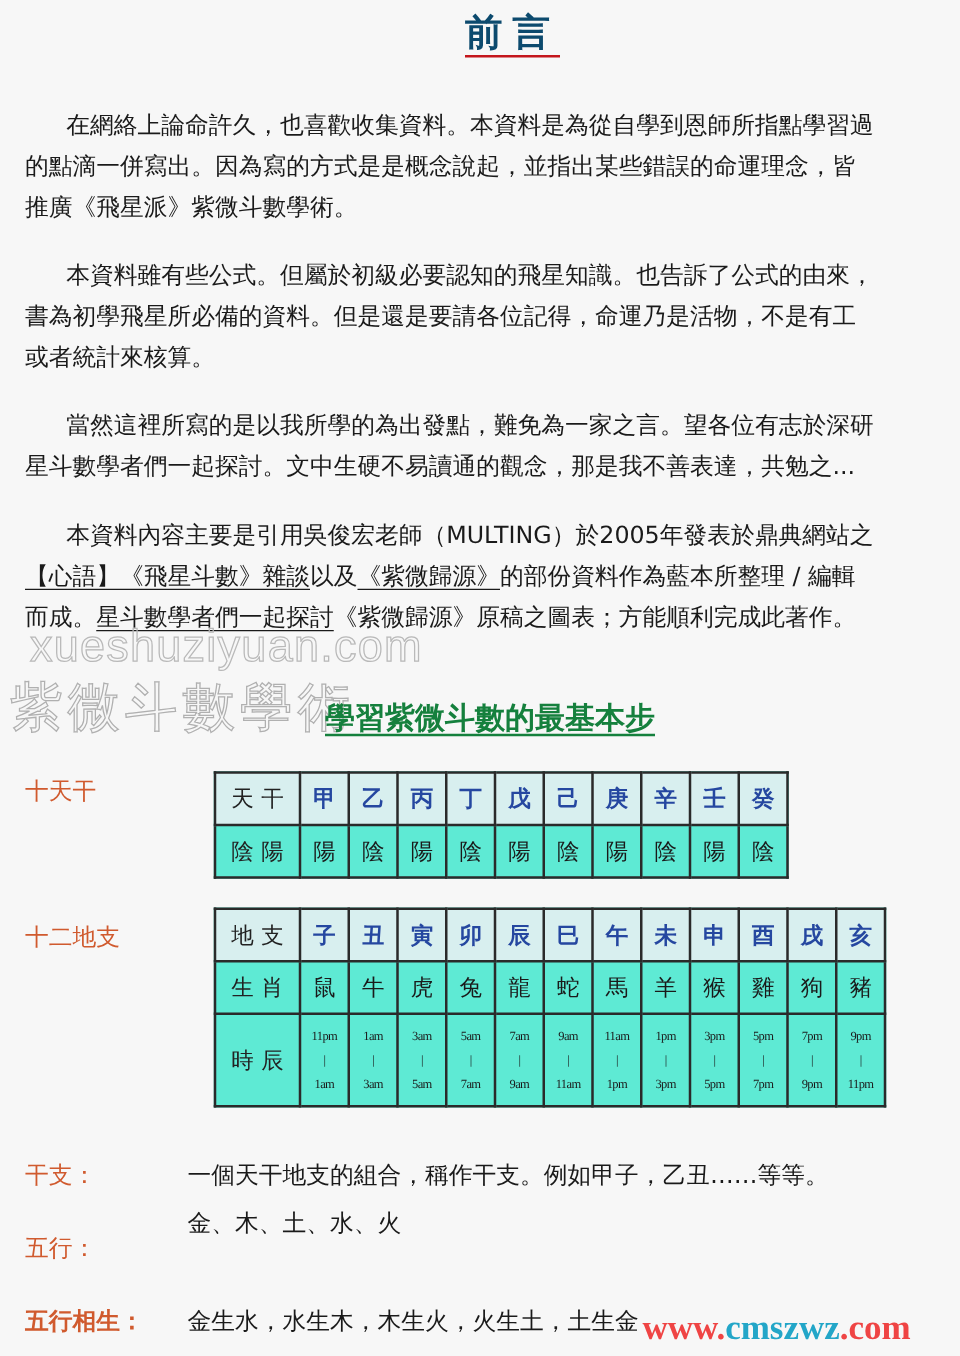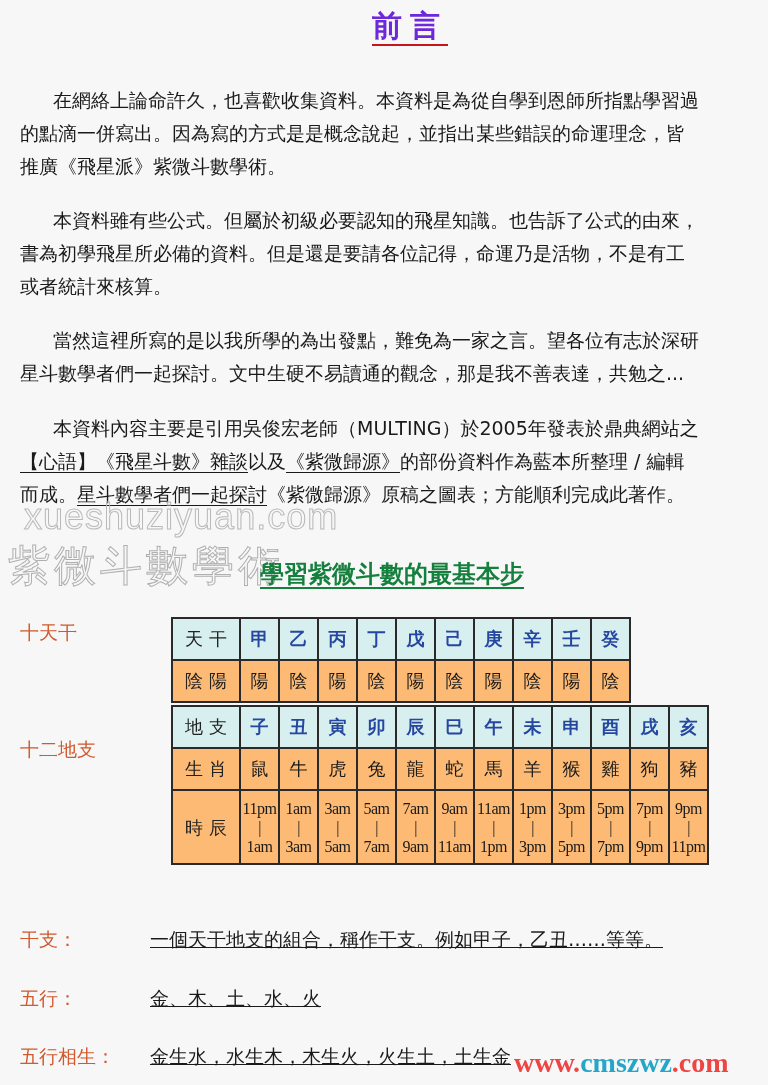--- a/index.html
+++ b/index.html
@@ -5,21 +5,21 @@
   html, body { margin:0; padding:0; }
   body {
     width:768px; height:1085px; overflow:hidden; position:relative;
     background:#f7f7f7;
     font-family:"DejaVu Sans", "Liberation Sans", sans-serif;
     color:#1a1a1a;
   }
   .title {
     position:absolute; left:372px; top:6px;
     font-family:"DejaVu Serif", serif; font-weight:bold;
-    font-size:30px; color:#6d28d9; letter-spacing:8px;
+    font-size:30px; color:#0c4a6e; letter-spacing:8px;
   }
   .title-underline {
     position:absolute; left:372px; top:44px; width:76px; height:2px; background:#c4161c;
   }
   .para {
     position:absolute; left:20px; width:800px;
     font-size:19px; line-height:33px; white-space:nowrap; margin:0;
   }
   .para .line { display:block; }
   .indent { padding-left:33px; }
@@ -38,36 +38,36 @@
     position:absolute; left:260px; top:558px;
     font-size:24px; font-weight:bold; color:#15803d;
     text-decoration:underline; text-underline-offset:5px; text-decoration-thickness:2px;
   }
   .label {
     position:absolute; left:20px; font-size:19px; color:#d05a2e; white-space:nowrap;
   }
   table.grid {
     position:absolute; left:171px; border-collapse:collapse;
     font-family:"DejaVu Serif", serif; font-size:18px;
-    background:#fdba74;
+    background:#5eead4;
   }
   table.grid td {
     border:2px solid #2a2a2a; text-align:center; vertical-align:middle; padding:0;
   }
   table.grid tr.head td { background:#d8efef; color:#2547a0; font-weight:bold; }
   table.grid tr.head td.rowlabel { color:#222; font-weight:normal; }
   table.grid td.rowlabel { width:60px; letter-spacing:6px; padding-left:6px; color:#222; }
   table.grid td.c { width:37px; }
   .stems tr td { height:40px; }
   .branches tr.head td, .branches tr.zodiac td { height:40px; }
-  .branches tr.hours td { height:72px; font-family:"Liberation Serif", serif; font-size:16px; line-height:19px; letter-spacing:-0.5px; }
+  .branches tr.hours td { height:72px; font-family:"Liberation Serif", serif; font-size:10px; line-height:19px; letter-spacing:-0.5px; }
   .branches tr.hours td.rowlabel { font-family:"DejaVu Serif", serif; font-size:18px; letter-spacing:6px; }
   .hr-top, .hr-sep, .hr-bot { display:block; }
   .def-text {
-    position:absolute; left:150px; font-size:19px; white-space:nowrap;text-decoration:underline;
+    position:absolute; left:150px; font-size:19px; white-space:nowrap;
   }
   .bottom-wm {
     position:absolute; left:512px; top:1047px;
     font-family:"Liberation Serif", serif; font-weight:bold; font-size:28px;
     white-space:nowrap; background:#f7f7f7; padding:0 2px;
   }
   .bottom-wm .a { color:#ef4444; }
   .bottom-wm .b { color:#23a6c8; }
 </style>
 </head>
@@ -134,21 +134,21 @@
     <td class="c">陰</td>
     <td class="c">陽</td>
     <td class="c">陰</td>
     <td class="c">陽</td>
     <td class="c">陰</td>
   </tr>
 </tbody>
   </table>
 
 <div class="label" style="top:737px;text-align:center;">十二地支</div>
-<table class="grid branches" style="top:705px;">
+<table class="grid branches" style="top:726px;">
   <tbody>
       <tr class="head">
     <td class="rowlabel">地支</td>
     <td class="c">子</td>
     <td class="c">丑</td>
     <td class="c">寅</td>
     <td class="c">卯</td>
     <td class="c">辰</td>
     <td class="c">巳</td>
     <td class="c">午</td>
@@ -236,18 +236,18 @@
           <span class="hr-bot">11pm</span>
         </td>
   </tr>
 </tbody>
   </table>
 
 <div class="label" style="top:927px;">干支：</div>
 <div class="def-text" style="top:927px;">一個天干地支的組合，稱作干支。例如甲子，乙丑……等等。</div>
 
 <div class="label" style="top:986px;">五行：</div>
-<div class="def-text" style="top:986px;">金、木、土、水、火</div>
-
-<div class="label" style="top:1044px;">五行相生：</div>
+<div class="def-text" style="top:966px;">金、木、土、水、火</div>
+
+<div class="label" style="top:1044px;font-weight:bold;">五行相生：</div>
 <div class="def-text" style="top:1044px;">金生水，水生木，木生火，火生土，土生金</div>
 
 <div class="bottom-wm"><span class="a">www.</span><span class="b">cmszwz</span><span class="a">.com</span></div>
 
 </body></html>

